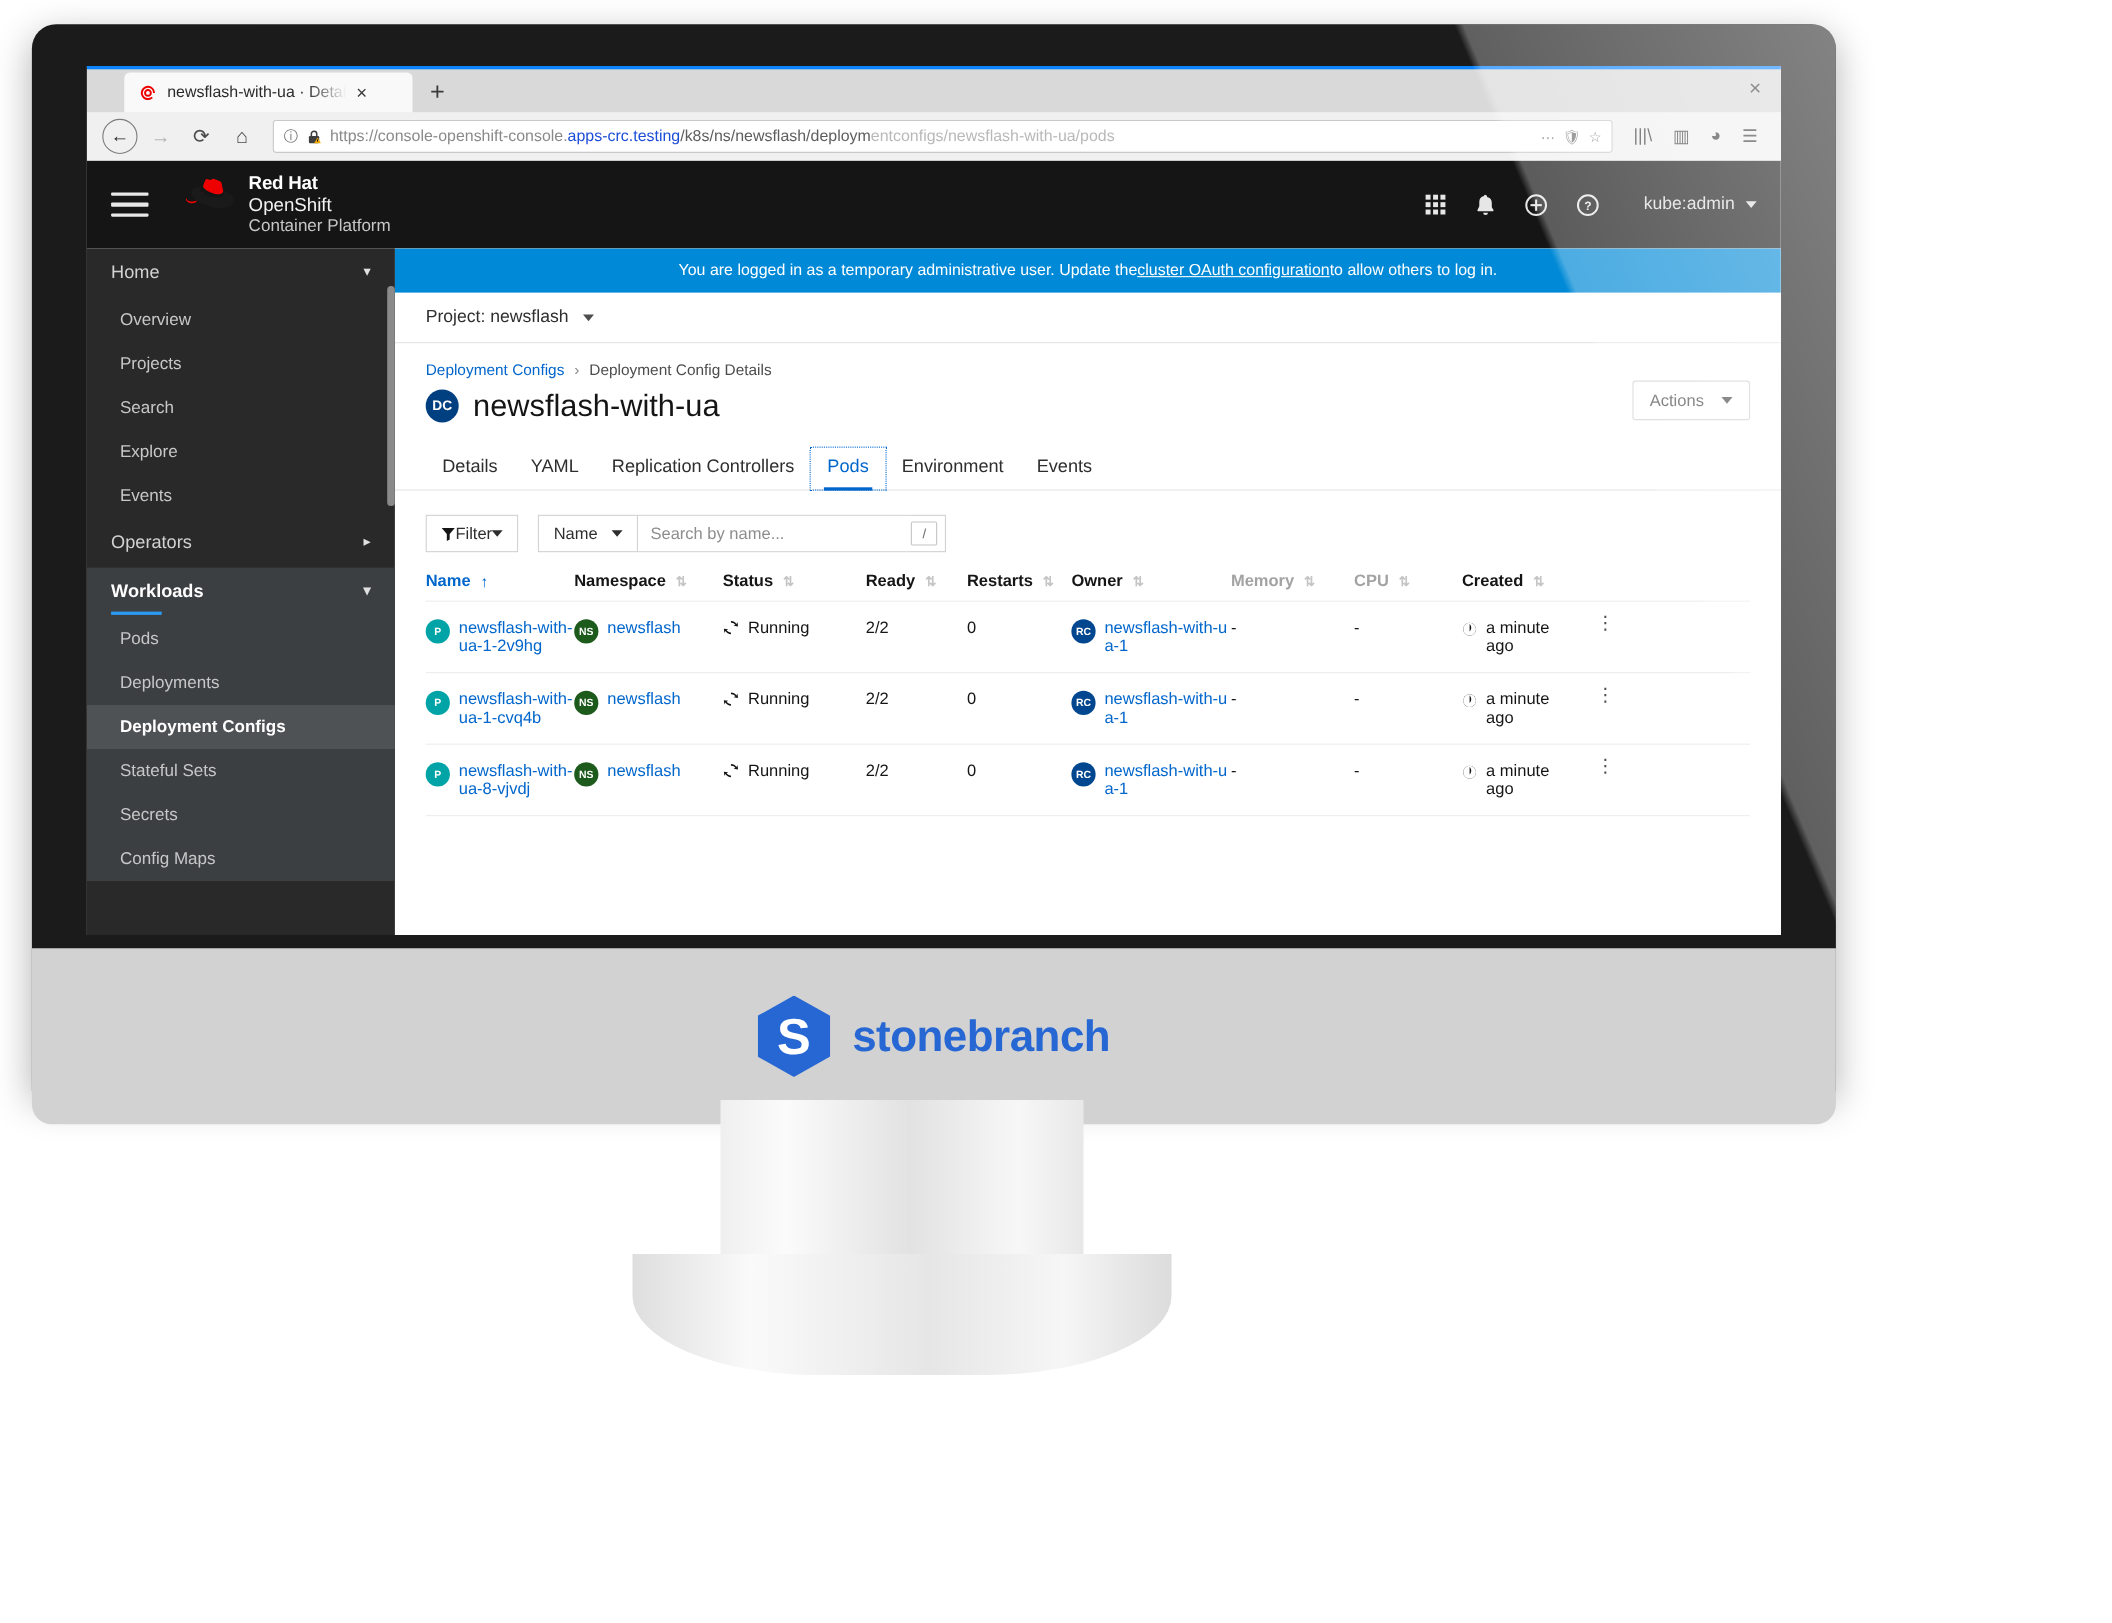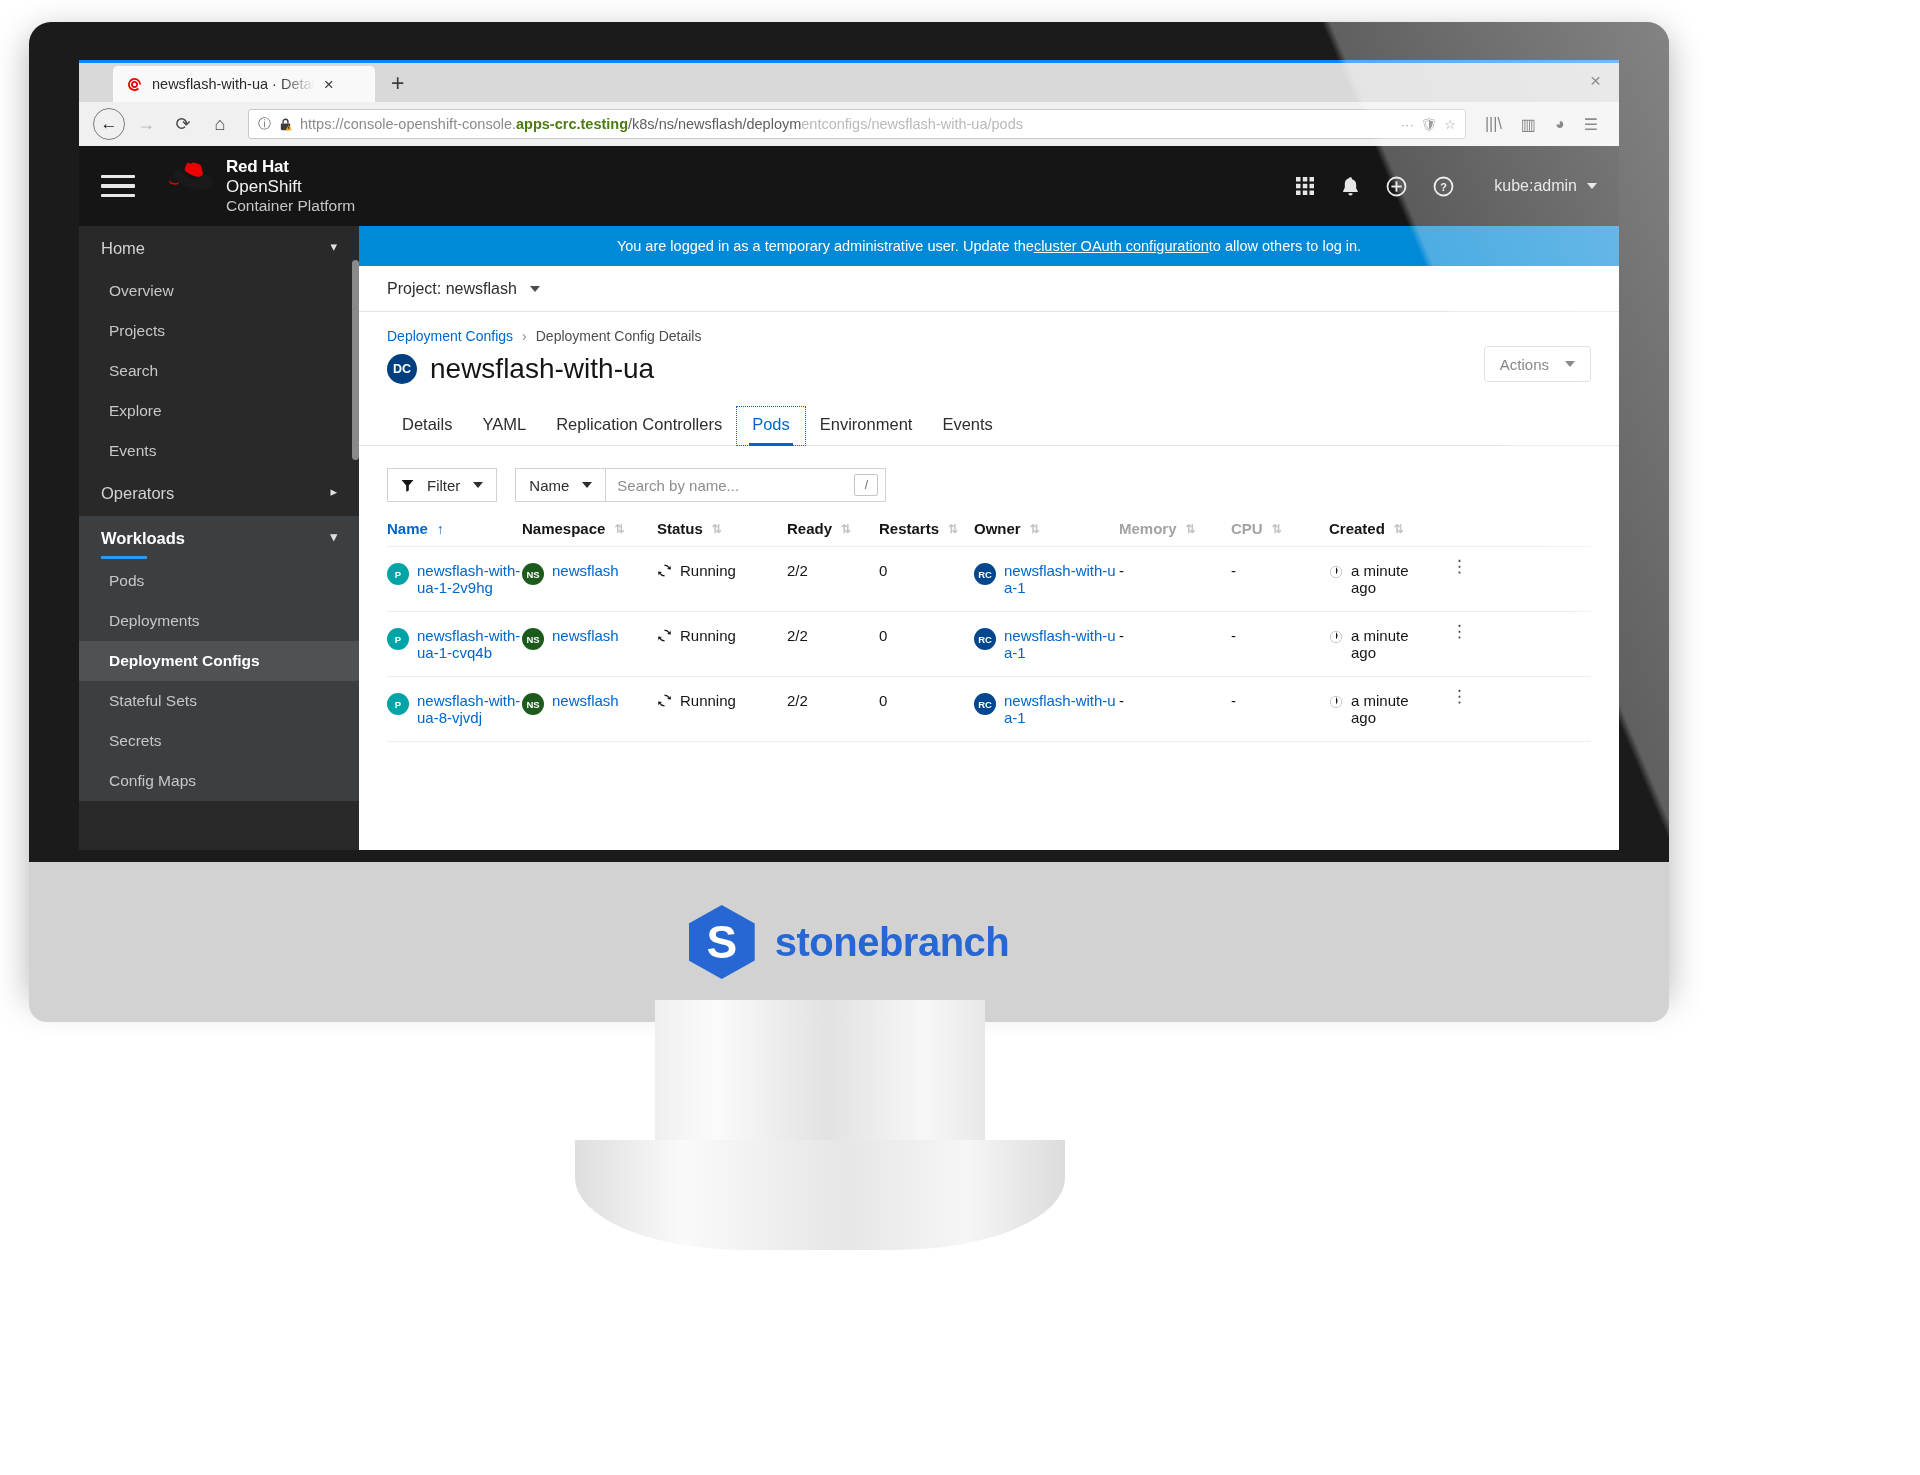--- a/index.html
+++ b/index.html
@@ -109,21 +109,21 @@
   #url-bar {
     flex: 1; height: 30px; background: #ffffff;
     border: 1px solid #c8c8c8; border-radius: 3px;
     display: flex; align-items: center; gap: 7px; padding: 0 9px;
     margin: 0 7px; min-width: 0;
   }
   #url-text {
     flex: 1; font-size: 14.5px; color: #7a7a7a; white-space: nowrap; overflow: hidden;
   }
   #url-text .u-scheme { color: #8a8a8a; }
-  #url-text .u-domain { color: #4d7c0f; font-weight: bold; margin-top: 20px; }
+  #url-text .u-domain { color: #1d4ed8; font-weight: normal; margin-top: 20px; }
   #url-text .u-path { color: #5e5e5e; }
   #url-text .u-tail { color: #b9b9b9; }
   .url-icon { font-size: 13px; color: #6e6e6e; flex: none; }
   .chrome-right-icon { font-size: 16px; color: #3d3d3d; padding: 0 7px; cursor: pointer; flex: none; }
 
   
   #app { position: relative; height: 704px; background: #fff; overflow: hidden; }
   #masthead {
     height: 80px; background: #151515;
     display: flex; align-items: center; padding: 0 22px;
@@ -214,21 +214,21 @@
     padding: 8px 15px 11px 15px; font-size: 16.5px; color: #2e2e2e;
     cursor: pointer; position: relative;
   }
   .tab-item.active { color: #0066cc; outline: 1px dotted #0066cc; }
   .tab-item.active::after {
     content: ""; position: absolute; left: 12px; right: 12px; bottom: -1px; height: 3px; background: #0066cc;
   }
   #toolbar { display: flex; align-items: center; gap: 18px; padding: 22px 28px 0 28px; }
   #filter-dropdown {
     height: 34px; padding: 4px 13px; border: 1px solid #d2d2d2; background: #fff;
-    display: flex; align-items: center; gap: 13px; font-size: 15px; color: #2e2e2e; cursor: pointer;
+    display: flex; align-items: center; font-size: 15px; color: #2e2e2e; cursor: pointer;
   }
   #search-group { display: flex; height: 34px; border: 1px solid #d2d2d2; }
   #search-attr-dropdown {
     padding: 0 13px; display: flex; align-items: center; gap: 13px;
     font-size: 15px; color: #2e2e2e; border-right: 1px solid #d2d2d2; cursor: pointer;
   }
   #search-input {
     width: 248px; border: none; outline: none; padding: 0 11px;
     font-size: 15px; color: #151515; font-family: "Liberation Sans", sans-serif;
   }

